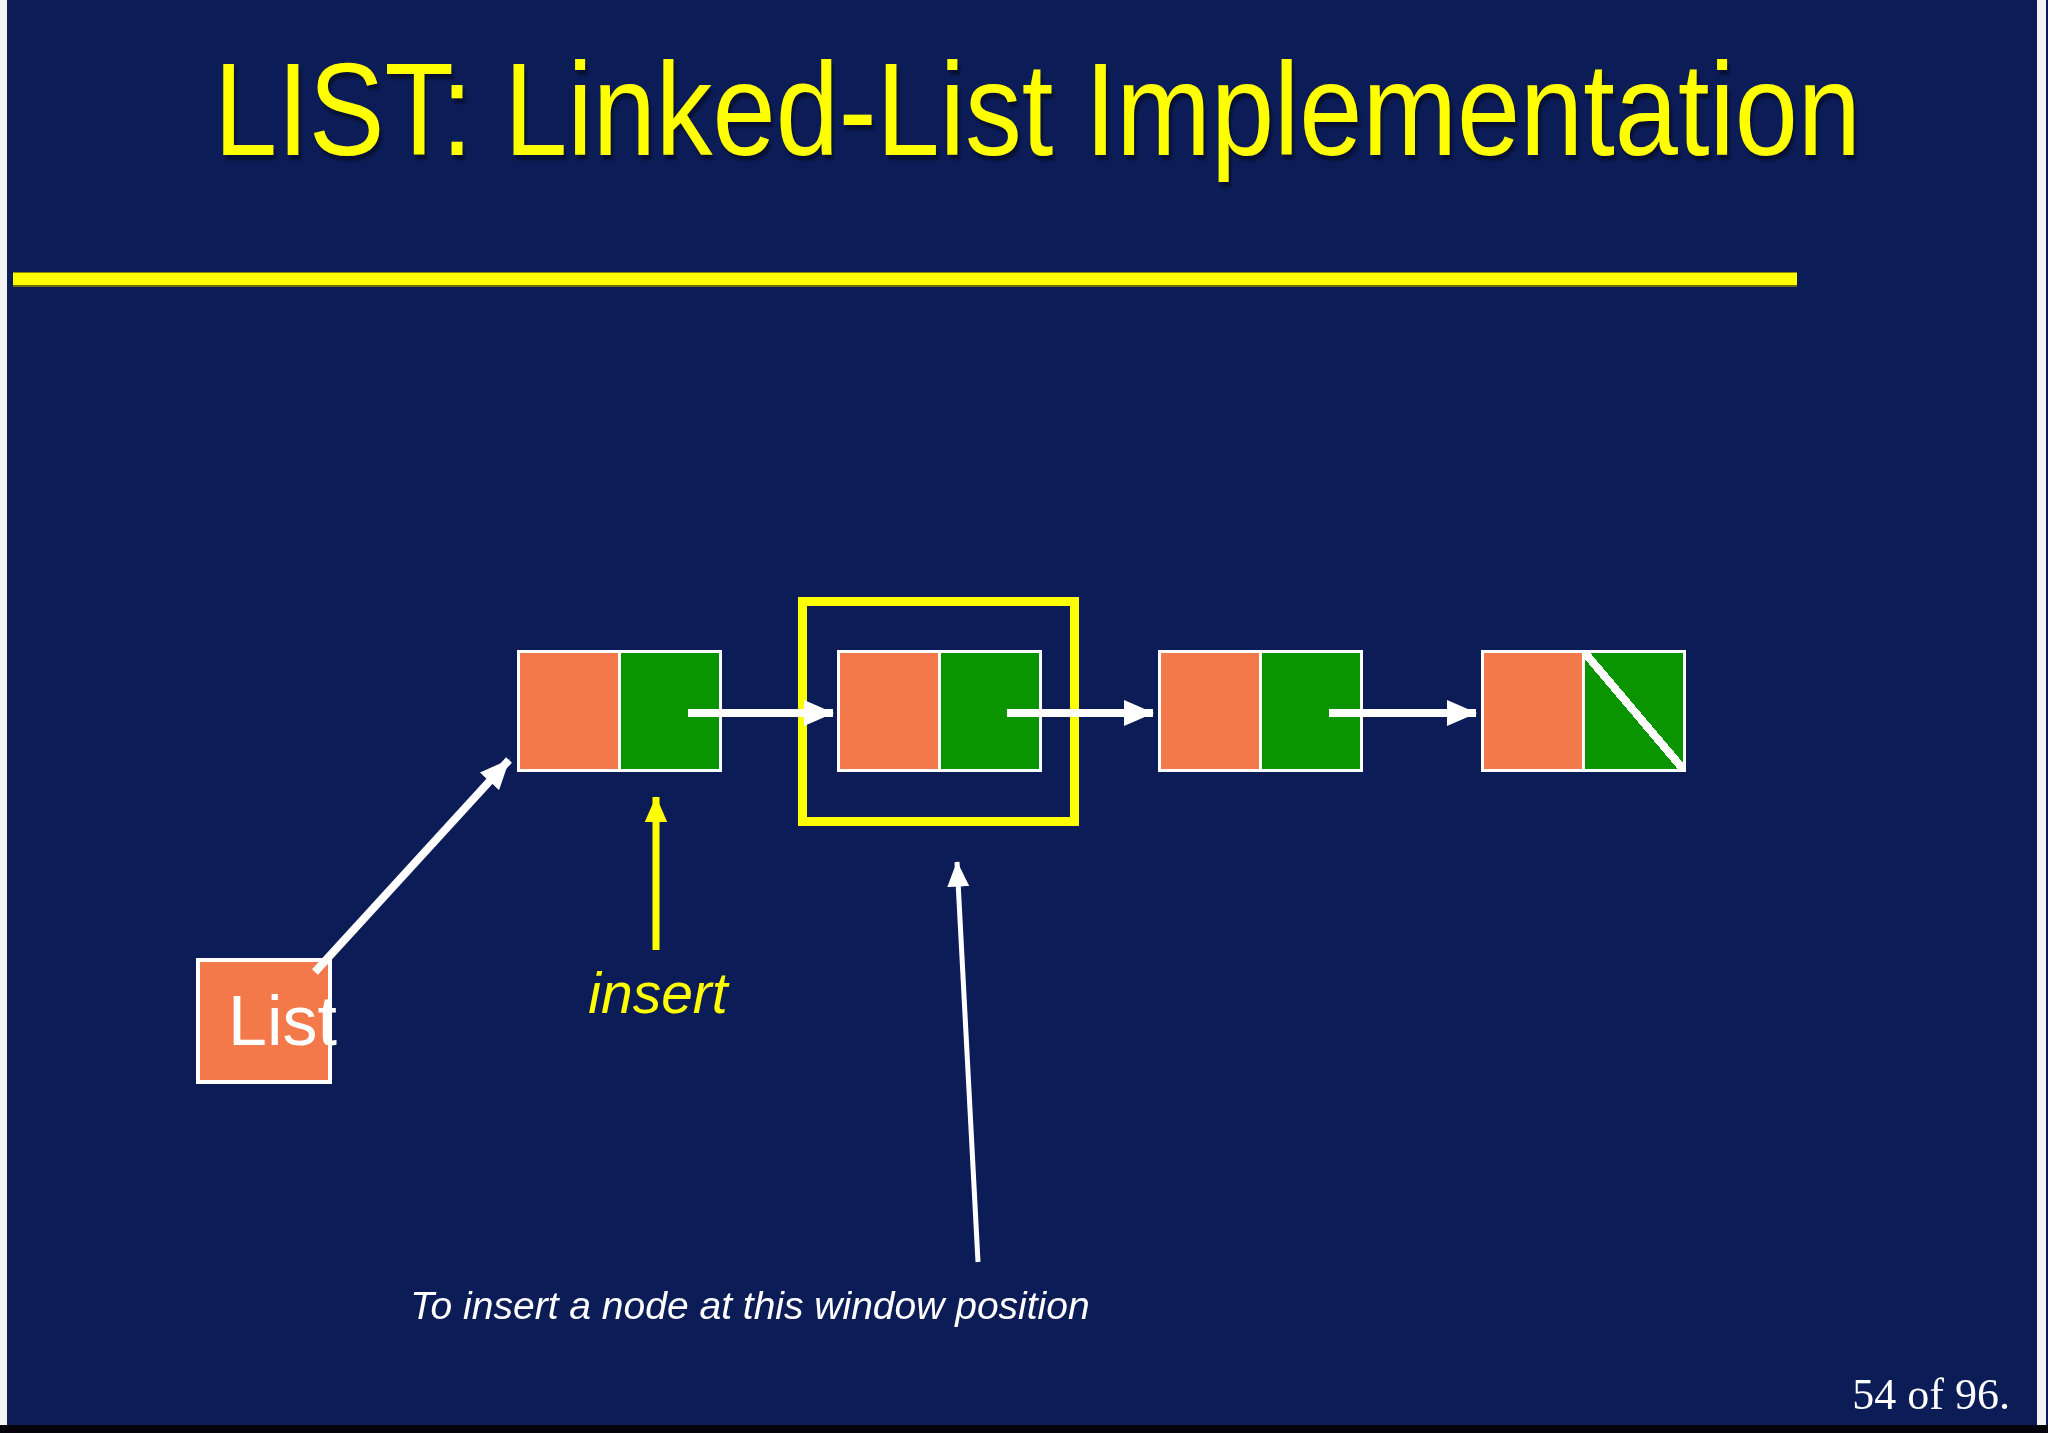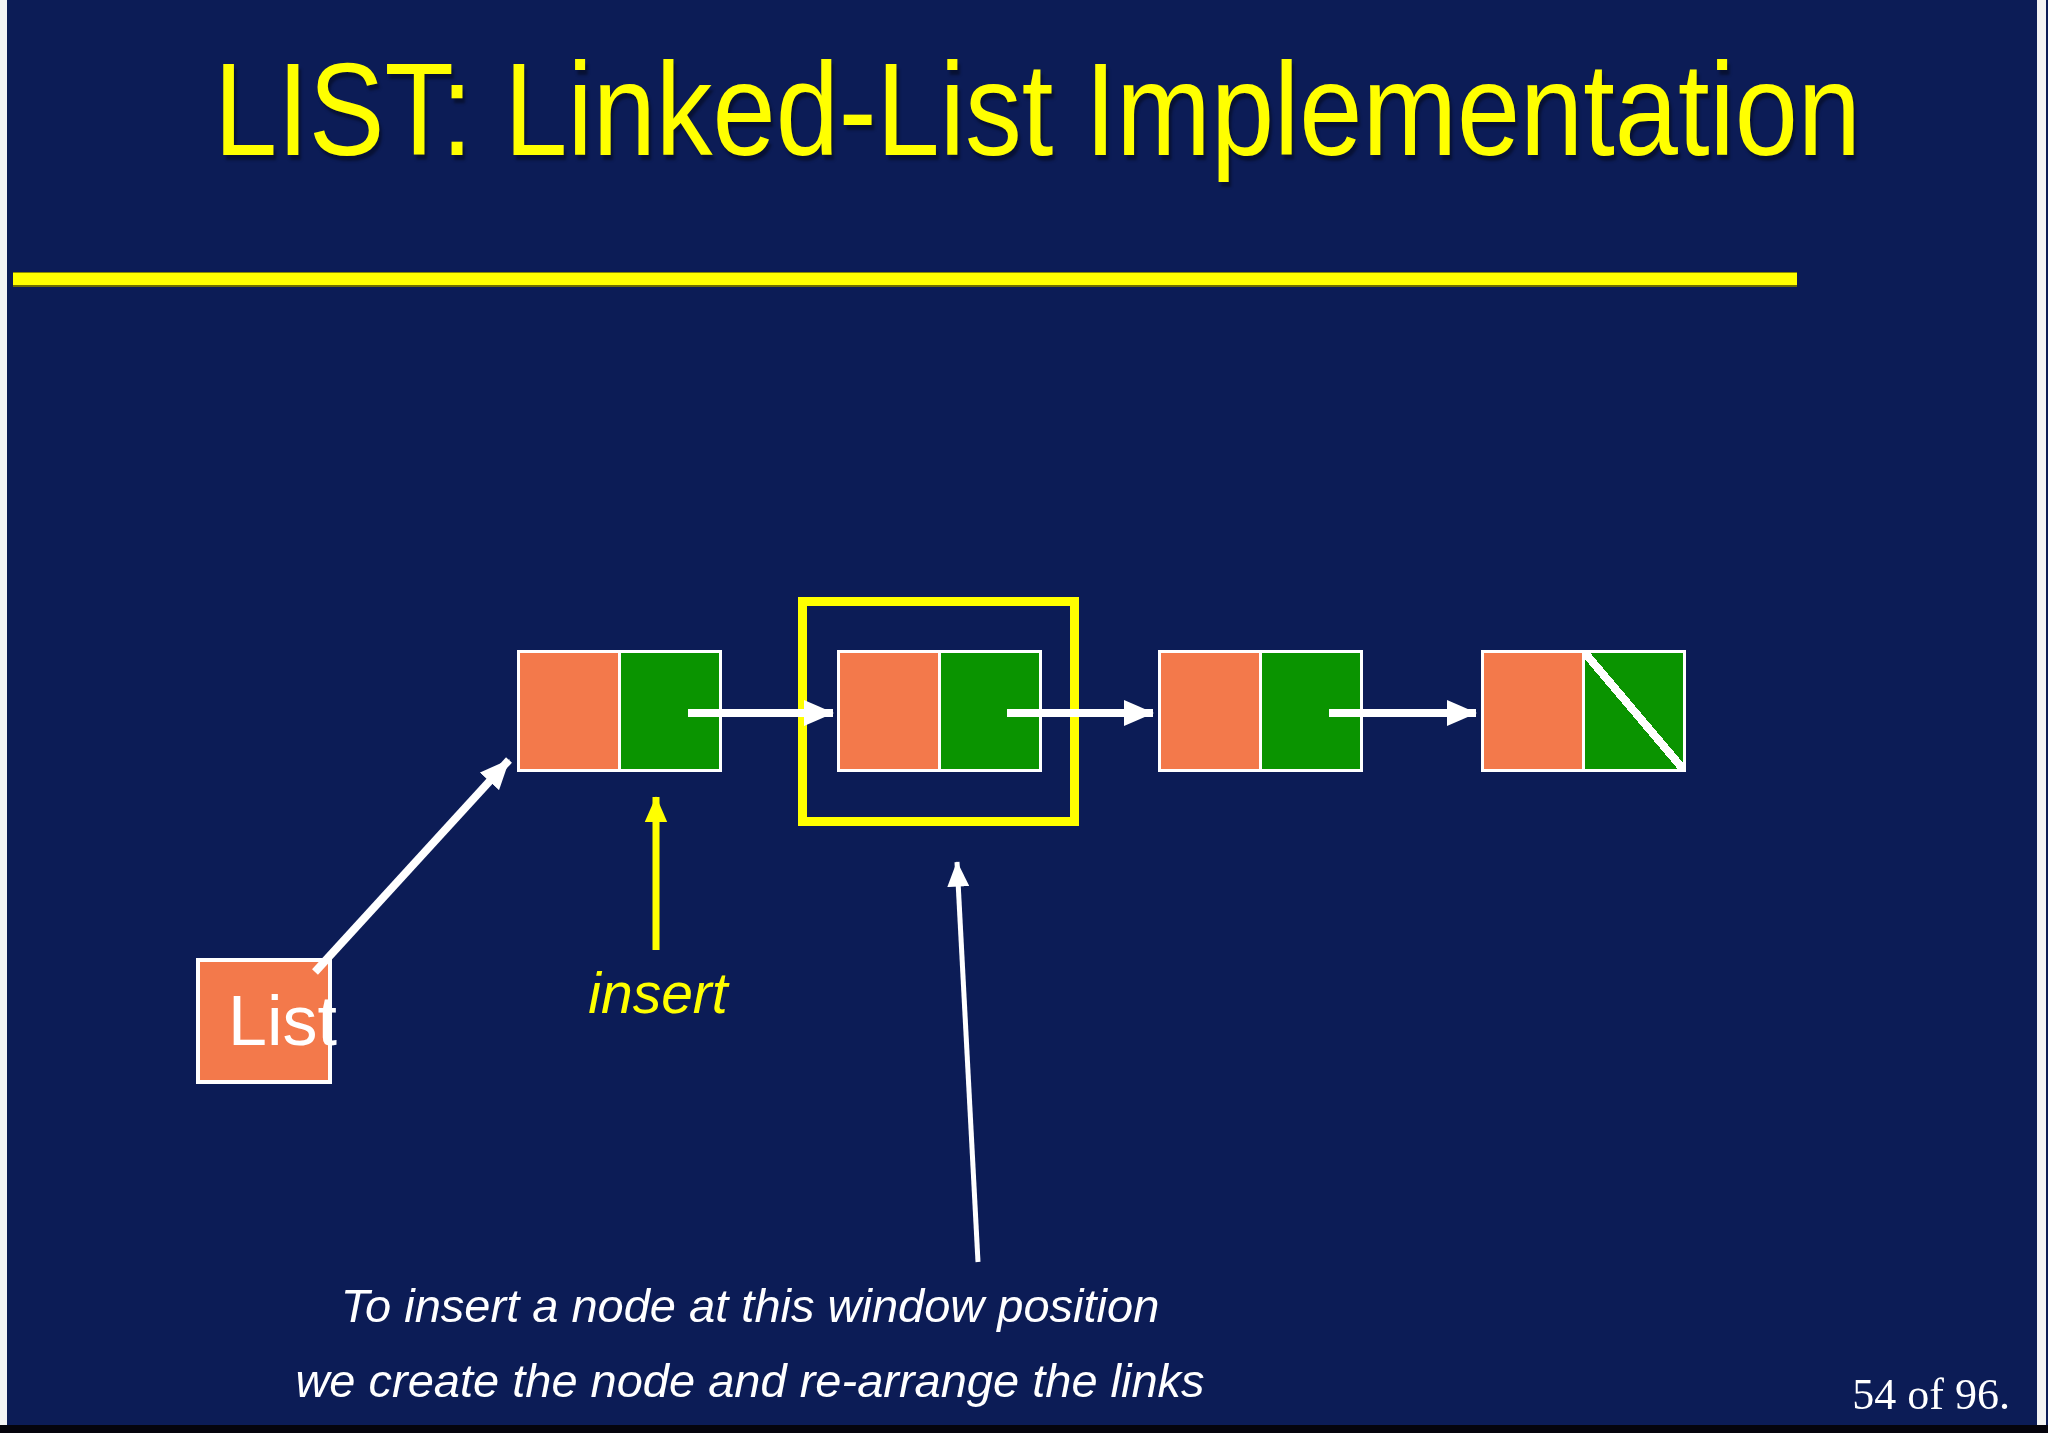--- a/index.html
+++ b/index.html
@@ -71,21 +71,21 @@
   
   .window-label{
     position:absolute;left:558px;top:962px;width:200px;text-align:center;
     color:var(--yellow,#ffff00);font-style:italic;font-size:57px;line-height:62px;
     z-index:6;
   }
 
   
   .caption{
     position:absolute;left:150px;top:1268px;width:1200px;text-align:center;
-    color:#fff;font-style:italic;font-size:47px;line-height:75px;
+    color:#fff;font-style:italic;font-size:39px;line-height:75px;
     z-index:6;
   }
 
   
   .page-num{
     position:absolute;right:38px;top:1370px;
     color:#fff;font-family:"Liberation Serif",serif;font-size:44px;line-height:50px;
     z-index:22;
   }
 </style>
@@ -141,21 +141,20 @@
   </svg>
 
   <div class="list-box">
     <span>List</span>
   </div>
 
   <div class="window-label">insert</div>
 
   <div class="caption">
     <div>To insert a node at this window position</div>
-    <div>we create the node and re-arrange the links</div>
   </div>
 
   <div class="page-num">54 of 96.</div>
 
   <div class="edge-left"></div>
   <div class="edge-right"></div>
   <div class="edge-bottom"></div>
 </div>
 
 </body></html>

